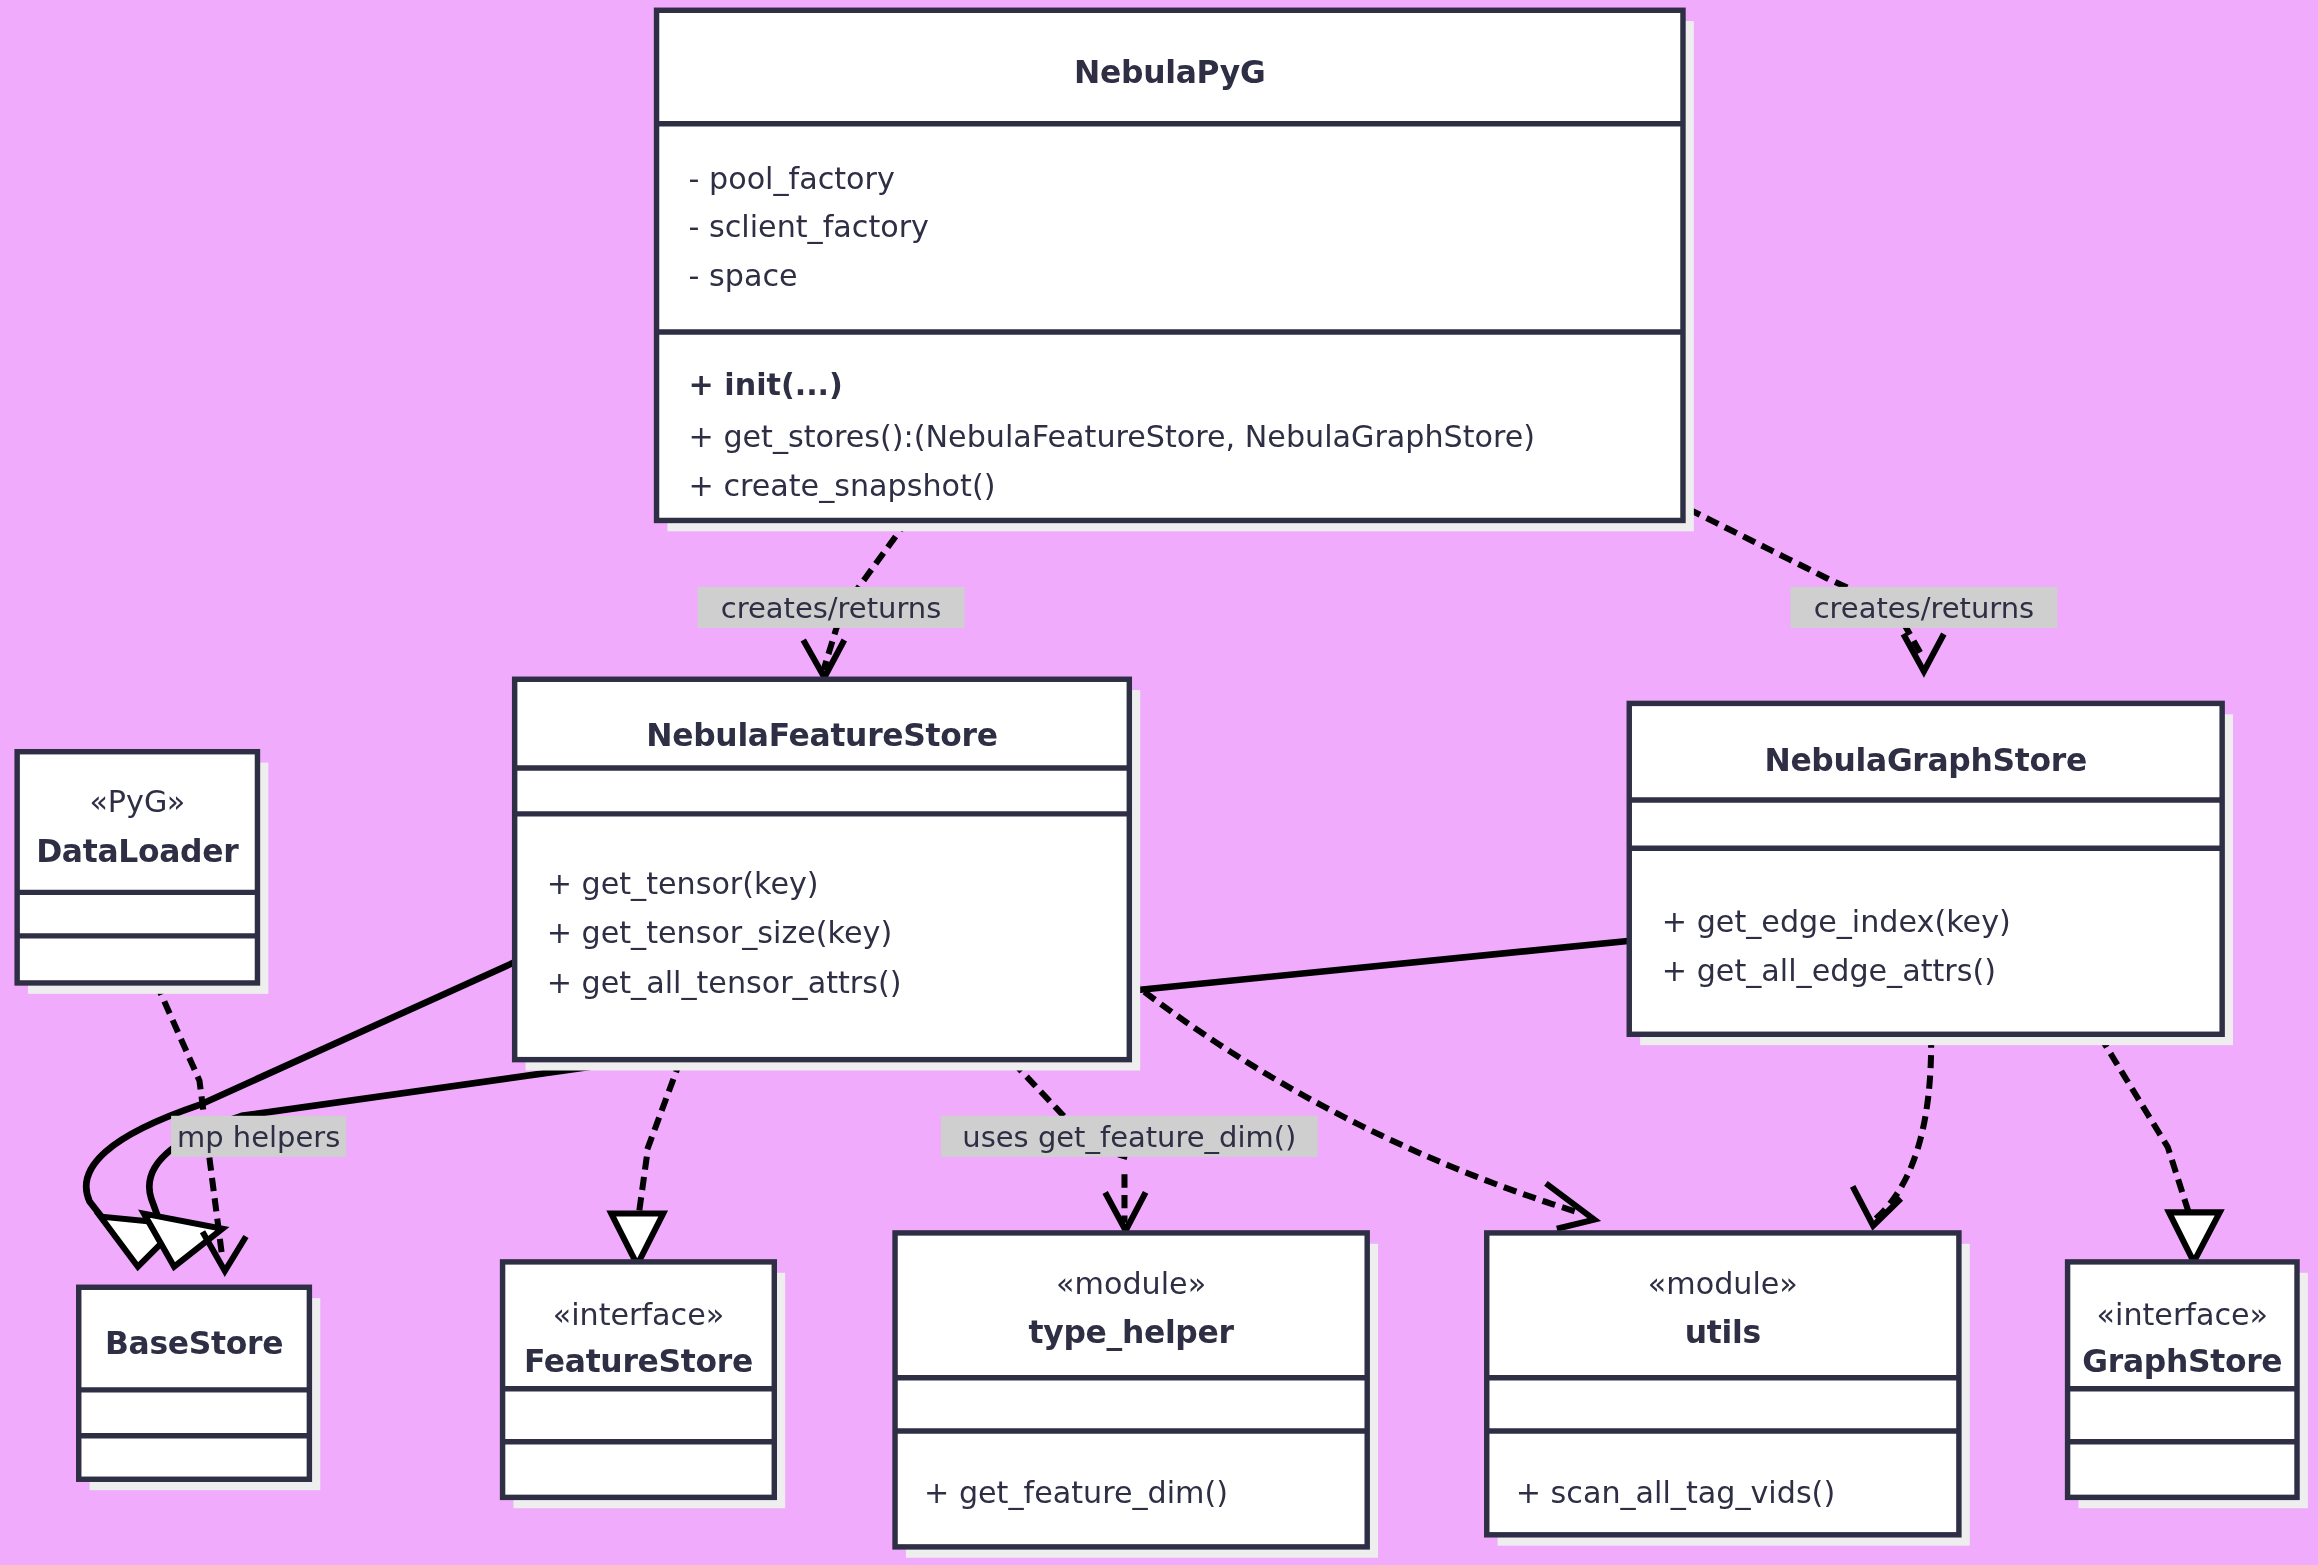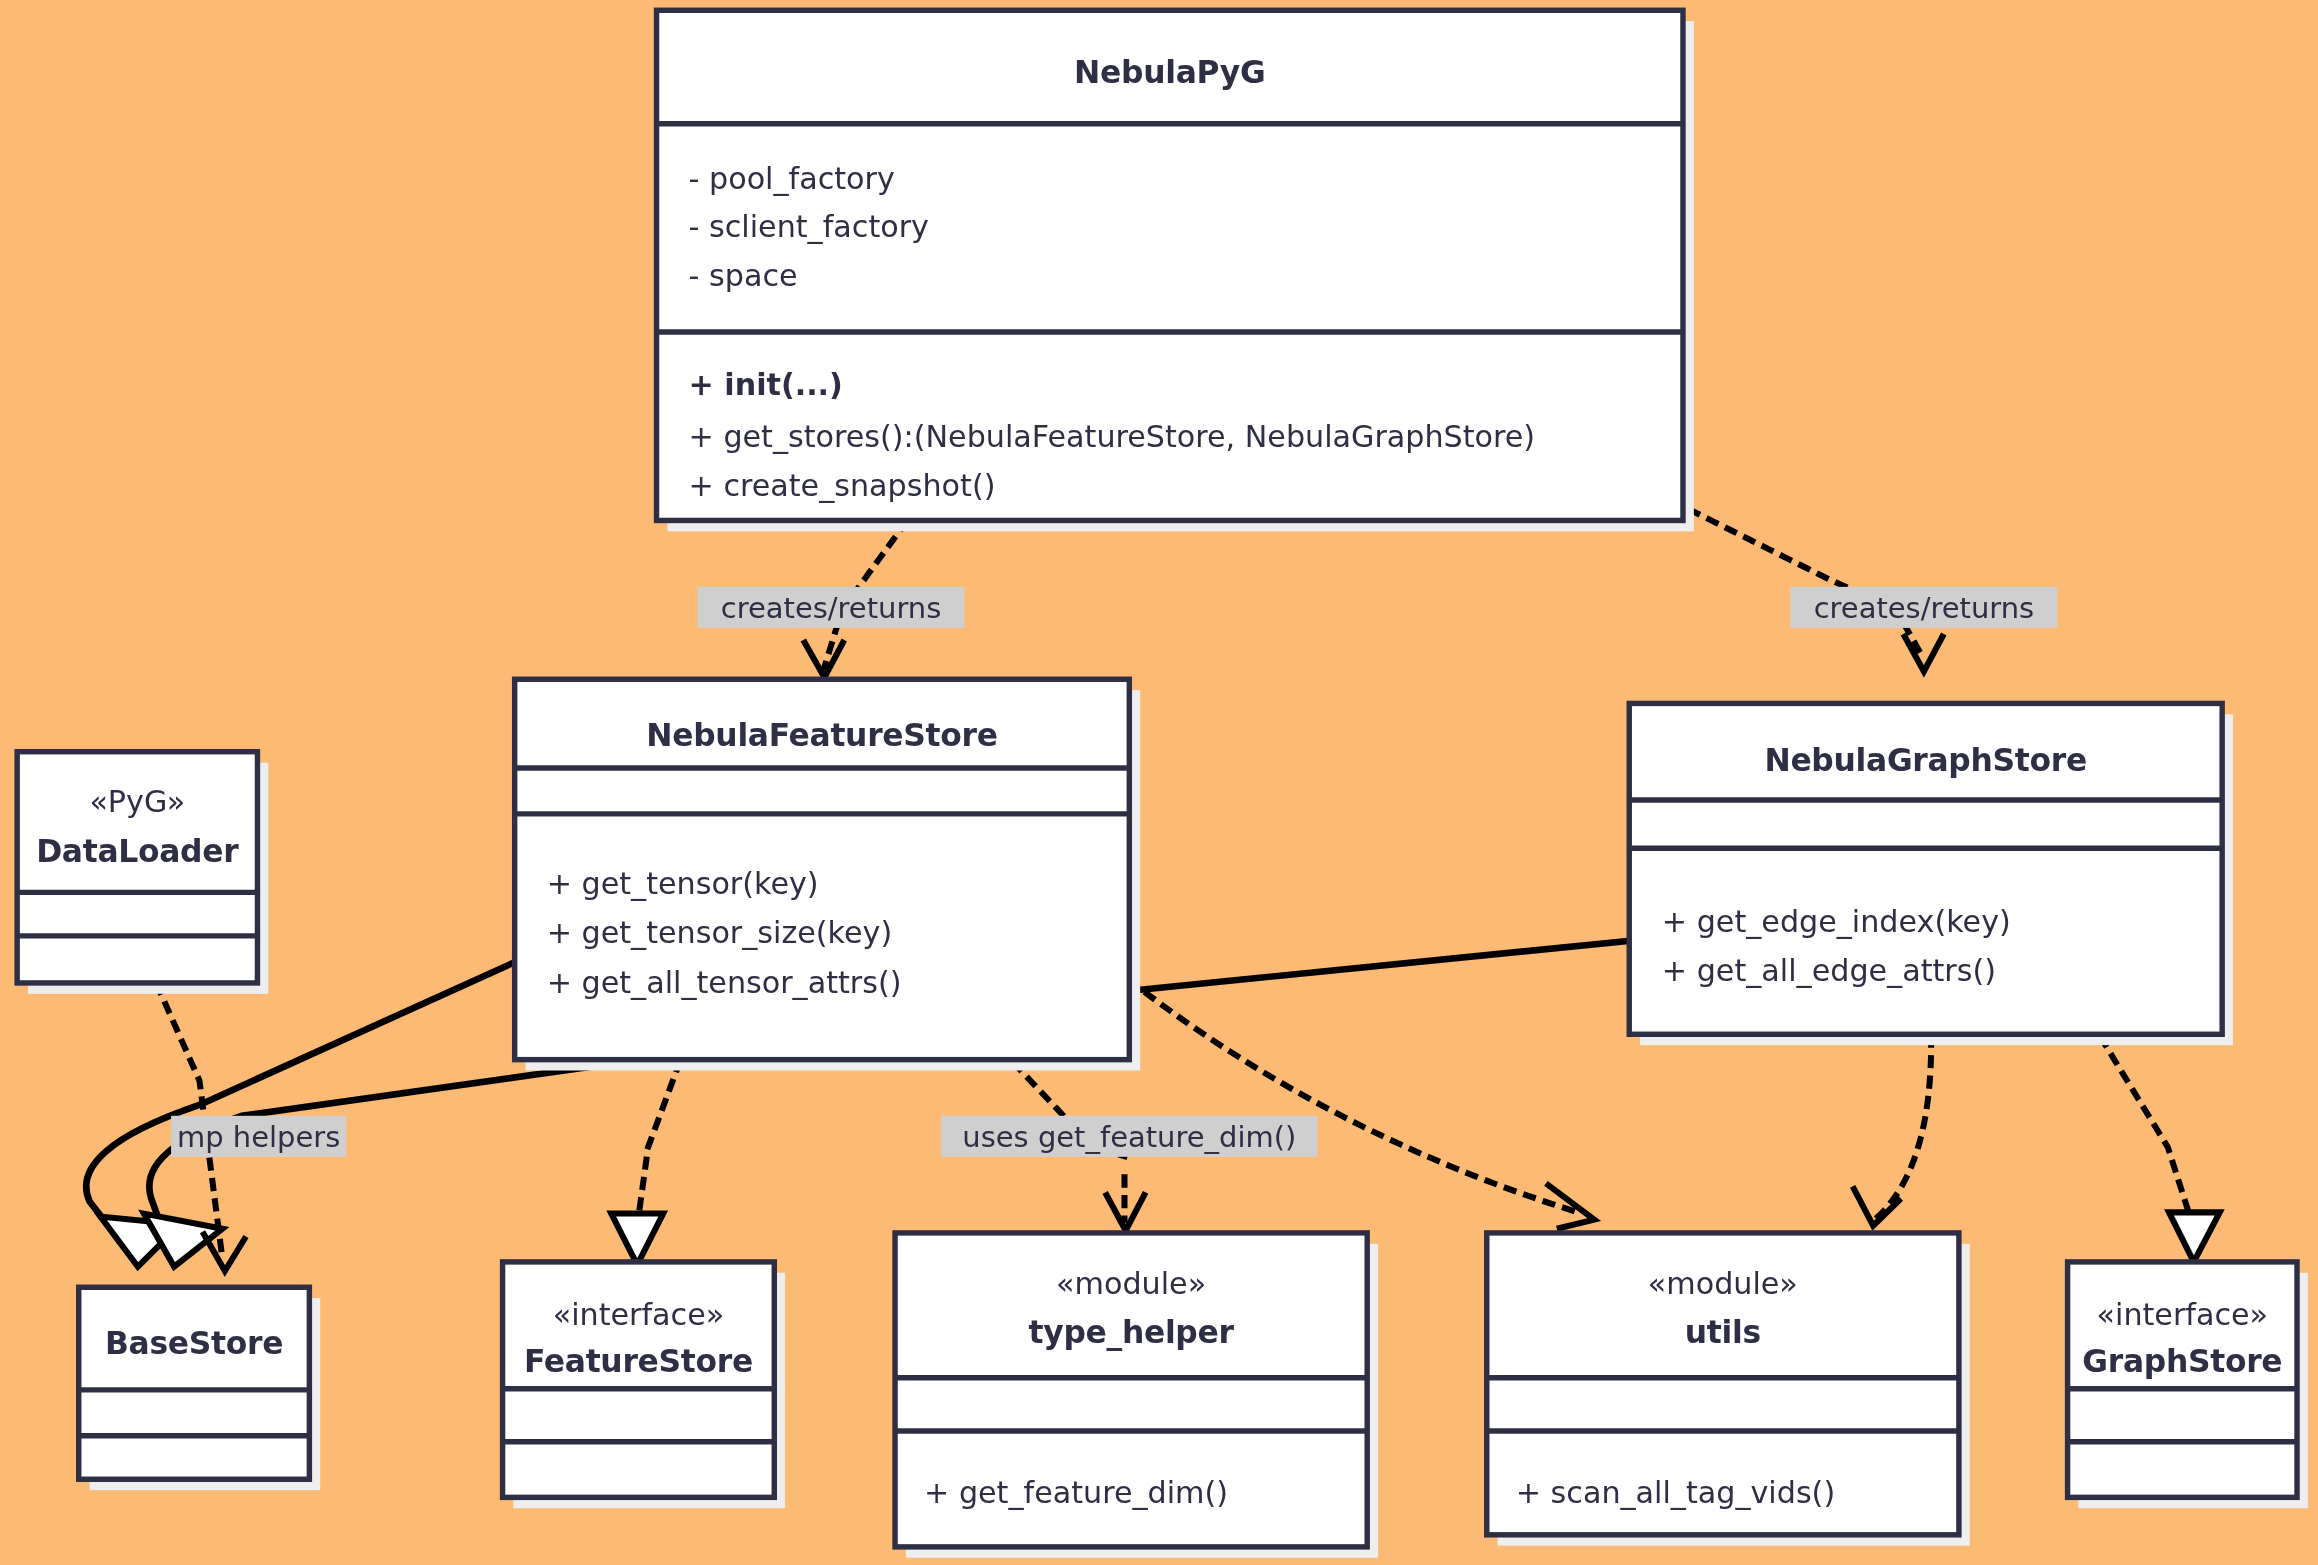--- a/index.html
+++ b/index.html
@@ -11,21 +11,21 @@
   body {
     width: 2319px;
     height: 1565px;
     font-family: "DejaVu Sans", sans-serif;
     overflow: hidden;
   }
   #diagram-root {
     position: relative;
     width: 2319px;
     height: 1565px;
-    background: #fdba74;
+    background: #f0abfc;
   }
   svg.diagram-svg {
     position: absolute;
     top: 0;
     left: 0;
     width: 2319px;
     height: 1565px;
   }
   .uml-box-border {
     fill: #ffffff;

